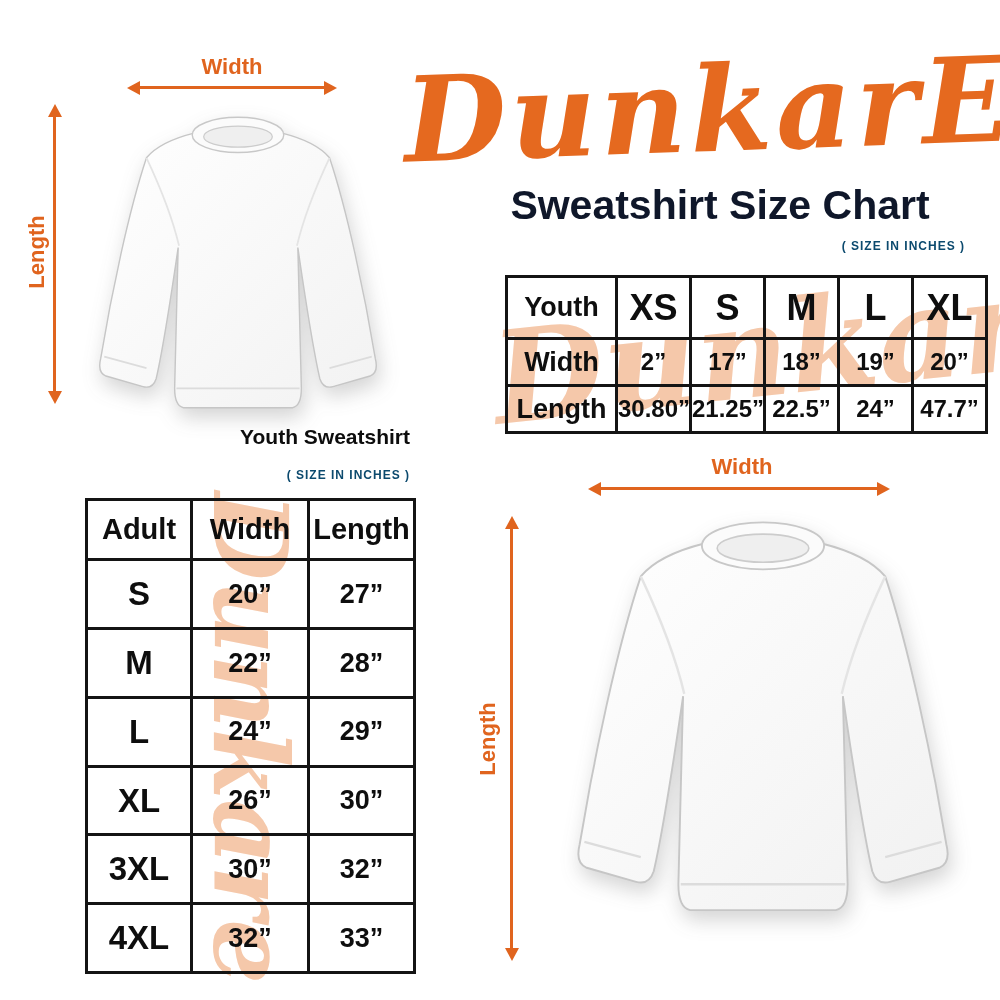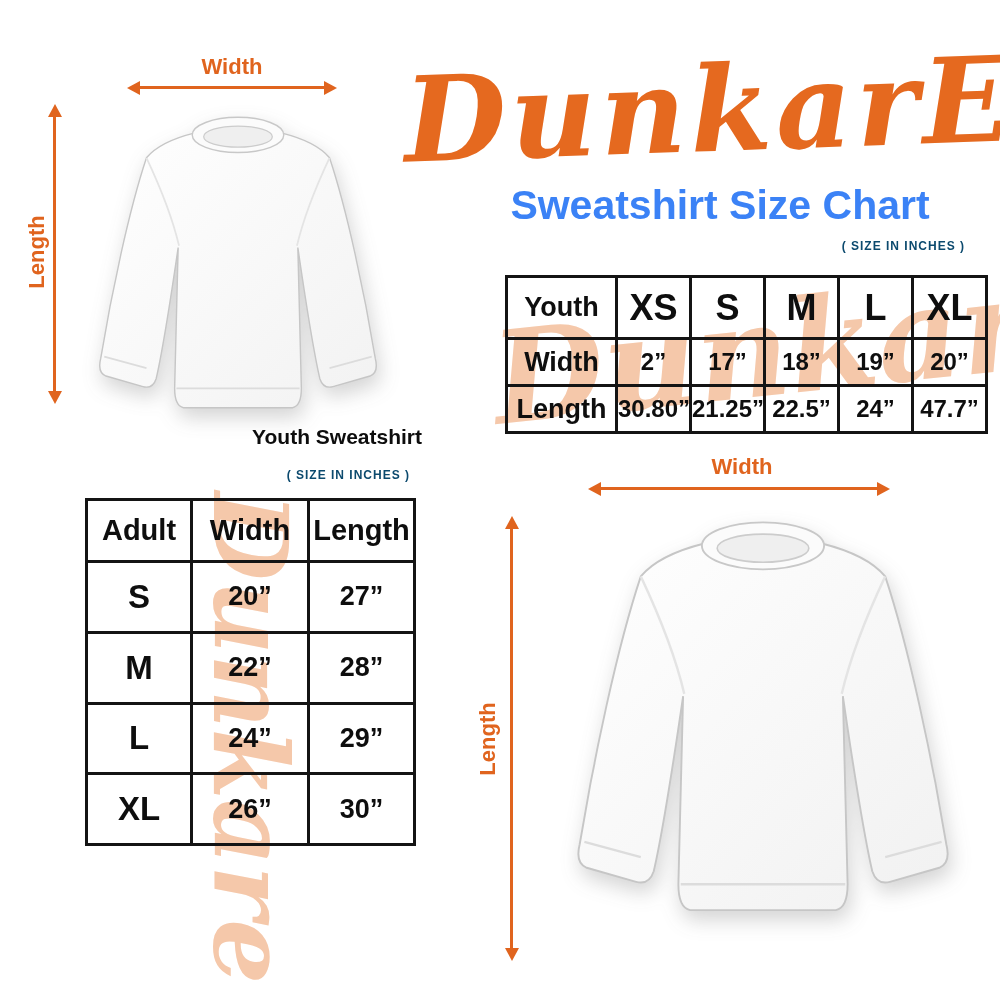--- a/index.html
+++ b/index.html
@@ -23,21 +23,21 @@
   .rot{transform:rotate(-90deg);}
 
   
   .logo{
     position:absolute;left:430px;top:8px;width:560px;height:150px;
     display:flex;align-items:center;justify-content:center;
     color:#E5691F;font-family:"DejaVu Serif",serif;font-style:italic;font-weight:bold;
     font-size:118px;letter-spacing:4px;transform:rotate(-2deg);white-space:nowrap;
   }
   .title{position:absolute;left:450px;top:156px;width:540px;text-align:center;
-    font-size:41px;font-weight:700;color:#3b82f6;}
+    font-size:41px;font-weight:700;color:#0f172a;}
   .units-note{position:absolute;font-weight:700;font-size:12px;color:#0c4a6e;letter-spacing:1px;}
   .units-note.top{left:700px;top:213px;width:265px;text-align:right;}
   .units-note.left{left:145px;top:442px;width:265px;text-align:right;}
 
   
   .wm{position:absolute;color:#F5C8AA;font-family:"DejaVu Serif",serif;font-style:italic;
     font-weight:bold;white-space:nowrap;z-index:1;text-align:center;pointer-events:none;}
   .wm-youth{left:492px;top:252px;width:500px;height:150px;line-height:150px;font-size:128px;
     transform:rotate(-6deg);}
   .wm-adult{left:-15px;top:652px;width:530px;height:120px;line-height:120px;font-size:102px;
@@ -45,29 +45,29 @@
 
   
   table.size-table{position:absolute;border-collapse:collapse;table-layout:fixed;z-index:2;border-radius:10px;}
   table.size-table td{border:3px solid #141414;text-align:center;vertical-align:middle;
     color:#0e0e0e;padding:0;background:transparent;}
   .youth-table{left:505px;top:249px;width:480px;height:159px;}
   .yt-corner{font-size:27px;font-weight:600;}
   .yt-size{font-size:36px;font-weight:800;}
   .yt-label{font-size:27px;font-weight:600;}
   .yt-val{font-size:24px;font-weight:700;}
-  .adult-table{left:85px;top:472px;width:328px;height:348px;}
+  .adult-table{left:85px;top:472px;width:328px;height:476px;}
   .at-head{font-size:29px;font-weight:600;}
   .at-size{font-size:33px;font-weight:800;}
   .at-val{font-size:27px;font-weight:700;}
 
   
   .shirt{position:absolute;filter:drop-shadow(3px 9px 10px rgba(60,60,60,0.22));}
   .caption{position:absolute;color:#0d0d0d;font-weight:700;font-size:21px;}
-  .caption.youth{left:172px;top:399px;width:250px;text-align:right;}
+  .caption.youth{left:160px;top:399px;width:250px;text-align:right;}
   .caption.adult{left:655px;top:946px;width:270px;text-align:center;}
 </style>
 </head>
 <body>
 
 <div class="canvas">
 
   <svg class="shirt" style="left:62px;top:70px;width:352px;height:326px;" viewBox="0 0 400 370">
     <defs>
       <linearGradient id="gy" x1="0" y1="0" x2="1" y2="1">
@@ -157,20 +157,30 @@
       <tr>
         <td class="at-size">L</td>
         <td class="at-val">24”</td>
         <td class="at-val">29”</td>
       </tr>
       <tr>
         <td class="at-size">XL</td>
         <td class="at-val">26”</td>
         <td class="at-val">30”</td>
       </tr>
+      <tr>
+        <td class="at-size">3XL</td>
+        <td class="at-val">30”</td>
+        <td class="at-val">32”</td>
+      </tr>
+      <tr>
+        <td class="at-size">4XL</td>
+        <td class="at-val">32”</td>
+        <td class="at-val">33”</td>
+      </tr>
     </tbody>
   </table>
 
   <svg class="shirt" style="left:528px;top:468px;width:470px;height:435px;" viewBox="0 0 400 370">
     <defs>
       <linearGradient id="ga" x1="0" y1="0" x2="1" y2="1">
         <stop offset="0" stop-color="#ffffff"></stop>
           <stop offset="1" stop-color="#f1f1f1"></stop>
       </linearGradient>
     </defs>

